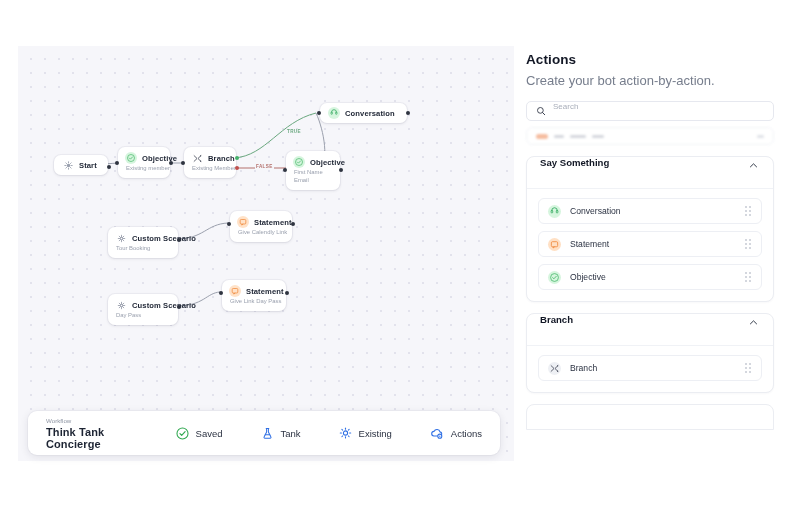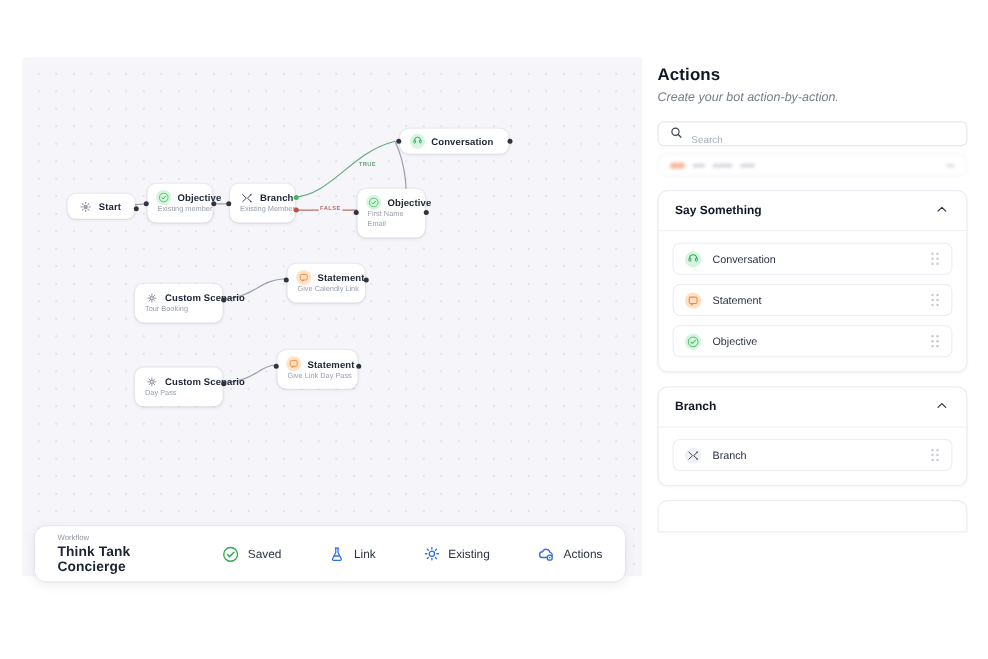--- a/index.html
+++ b/index.html
@@ -72,46 +72,45 @@
   .edge-label.f { color: #b4706c; }
 
   
   .bottombar {
     position: absolute; left: 28px; top: 411px;
     width: 472px; height: 44px;
     background: #fff; border-radius: 9px;
     box-shadow: 0 2px 9px rgba(25,30,60,.10), 0 0 0 1px rgba(30,35,70,.03);
     display: flex; align-items: center;
     padding: 0 18px;
-    margin-top: 10px;
   }
   .wf-block { display: flex; flex-direction: column; justify-content: center; }
   .wf-kicker { font-size: 6.2px; color: #8e95a3; line-height: 1.5; }
   .wf-name { font-size: 11px; font-weight: bold; color: #1d2433; letter-spacing: .1px; }
   .bar-actions { display: flex; align-items: center; margin-left: 38px; gap: 38px; }
   .bar-item { display: flex; align-items: center; gap: 7px; cursor: pointer; }
   .bar-item span { font-size: 9.5px; color: #2b3242; }
   .bar-item svg { display: block; }
 
   
   .panel {
     position: absolute; left: 514px; top: 0;
     width: 276px; height: 527px;
     background: #ffffff;
     padding: 52px 16px 0 12px;
     overflow: hidden;
   }
   .panel-title { font-size: 13.5px; font-weight: bold; color: #121725; letter-spacing: .1px; }
-  .panel-sub { font-size: 10px; color: #767d8c; margin-top: 6px; font-style: italic; }
+  .panel-sub { font-size: 13px; color: #767d8c; margin-top: 6px; }
 
   .search {
     margin-top: 13px;
     height: 20px;
     border: 1px solid #e6e8ef; border-radius: 5px;
-    display: flex; align-items: flex-end; gap: 7px;
+    display: flex; align-items: flex-start; gap: 7px;
     padding: 0 9px; background: #fff;
   }
   .search input {
     border: none; outline: none; background: transparent;
     font-family: "Liberation Sans", sans-serif;
     font-size: 8px; color: #2b3242; width: 100%;
   }
   .search input::placeholder { color: #a9aeba; }
 
   
@@ -131,21 +130,21 @@
   .ghost-dots { margin-left: auto; width: 7px; height: 3px; border-radius: 2px; background: #d8dbe2; }
 
   .group {
     margin-top: 11px;
     border: 1px solid #ebedf2; border-radius: 8px;
     background: #fff;
     box-shadow: 0 1px 2px rgba(25,30,60,.03);
     overflow: hidden;
   }
   .group-head {
-    height: 32px; display: flex; align-items: center;
+    height: 32px; display: flex; align-items: flex-start;
     padding: 0 14px 0 13px; cursor: pointer;
     border-bottom: 1px solid #f0f2f6;
   }
   .group-head h3 { font-size: 9.6px; font-weight: bold; color: #121725; }
   .chev { margin-left: auto; }
   .group-body { padding: 9px 11px 11px 11px; display: flex; flex-direction: column; gap: 7px; }
 
   .act {
     height: 26px; border: 1px solid #edeff4; border-radius: 6px;
     display: flex; align-items: center; gap: 9px;
@@ -377,21 +376,21 @@
       <div class="bar-item">
         <span>
           <svg width="13" height="13" viewBox="0 0 16 16">
               <g fill="none" stroke="#2f6fe4" stroke-width="1.25" stroke-linecap="round" stroke-linejoin="round">
                 <path d="M6.4 1.8h3.2"></path>
                 <path d="M6.9 1.8v4.3L3.9 12a1.2 1.2 0 0 0 1 1.9h6.2a1.2 1.2 0 0 0 1-1.9L9.1 6.1V1.8"></path>
                 <path d="M5.3 9.6h5.4"></path>
               </g>
             </svg>
         </span>
-        <span>Link</span>
+        <span>Tank</span>
       </div>
 
       <div class="bar-item">
         <span>
           <svg width="13" height="13" viewBox="0 0 16 16">
               <circle cx="8" cy="7.4" r="2.6" fill="none" stroke="#2f6fe4" stroke-width="1.3"></circle>
               <g stroke="#2f6fe4" stroke-width="1.3" stroke-linecap="round">
                 <path d="M8 1.4v1.4"></path>
                 <path d="M8 12v1.4"></path>
                 <path d="M1.6 7.4H3"></path>

